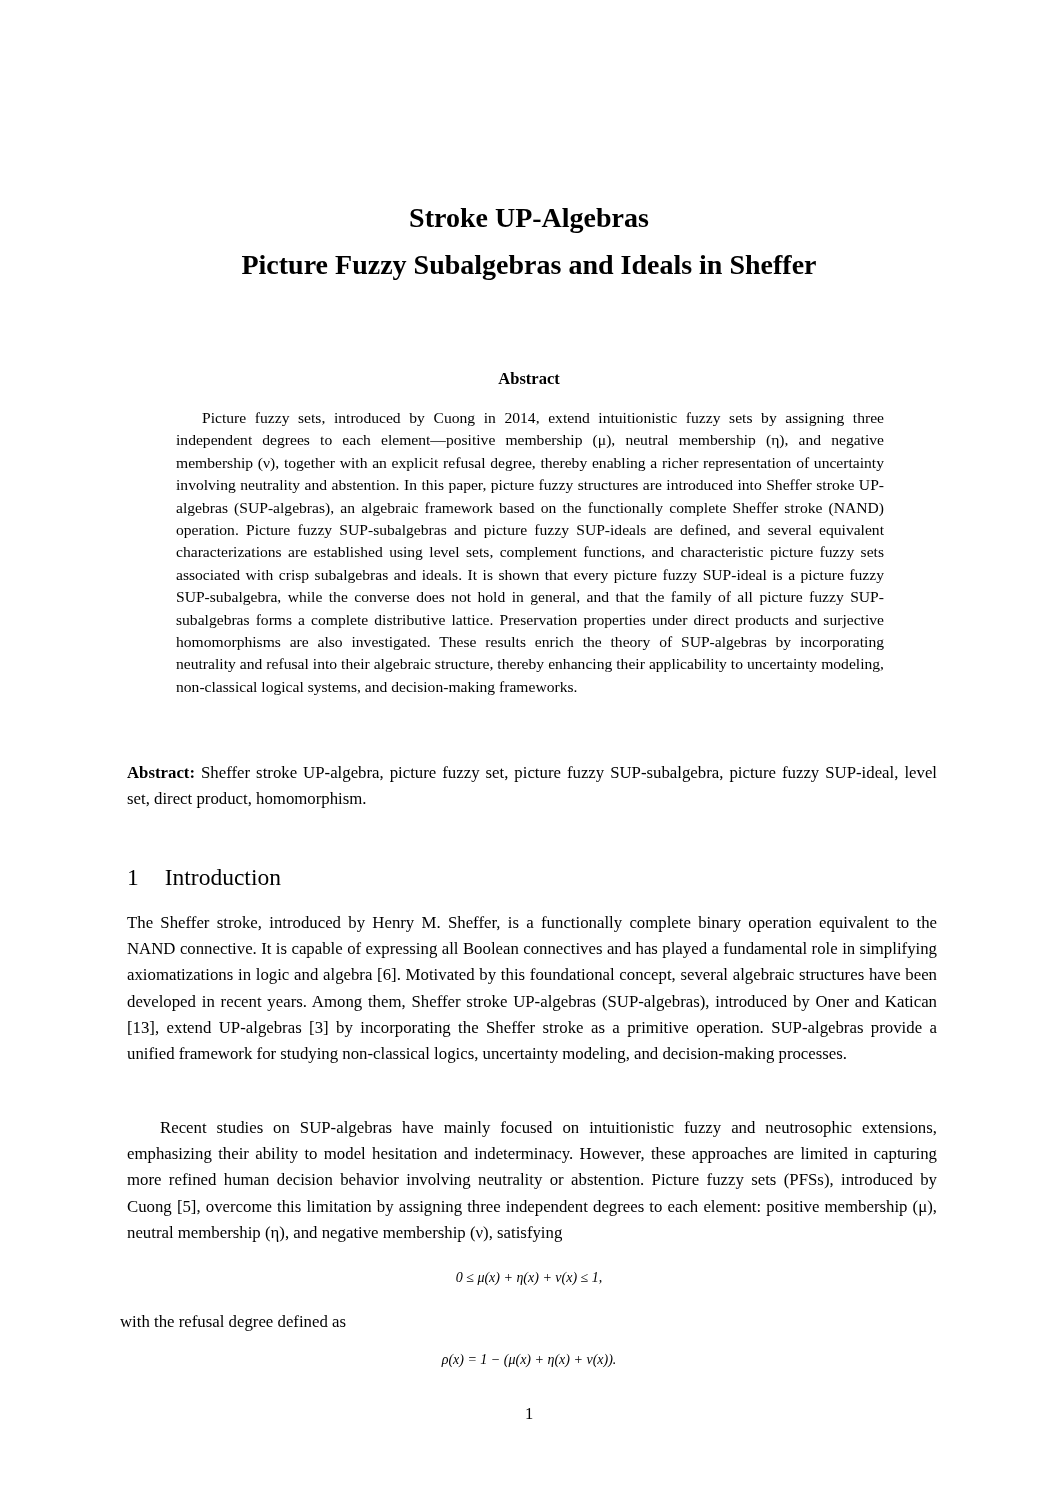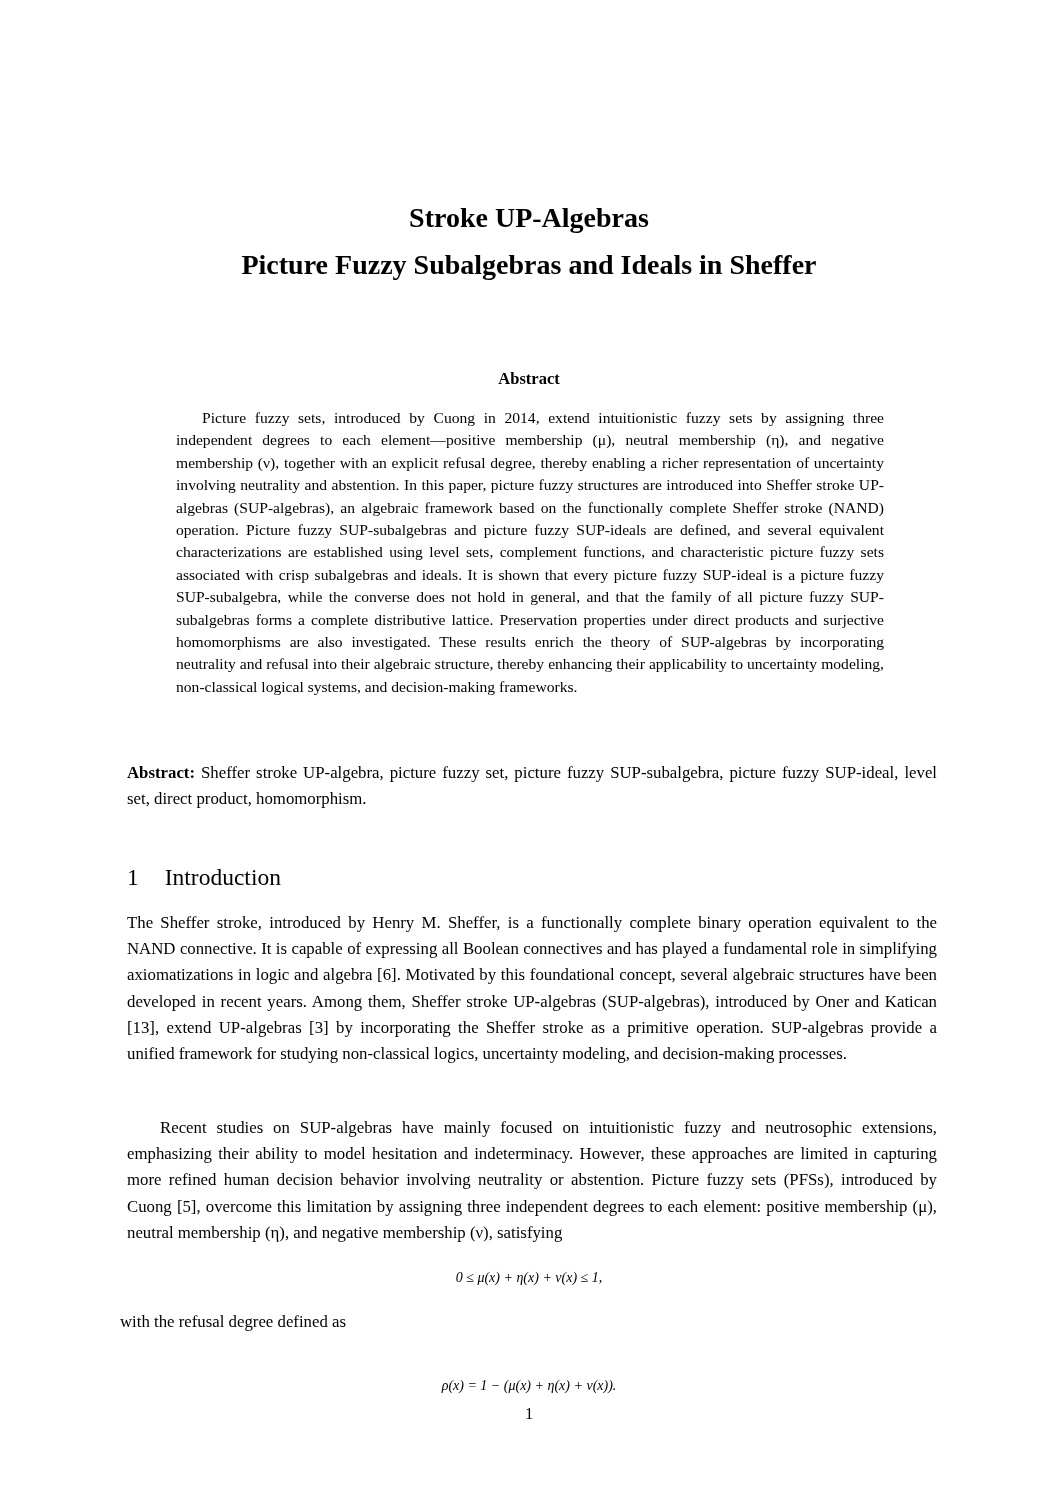--- a/index.html
+++ b/index.html
@@ -72,21 +72,21 @@
   .para2 { top: 1115px; text-indent: 33px; }
   .equation {
     position: absolute;
     left: 0;
     width: 1058px;
     text-align: center;
     font-size: 14px;
     font-style: italic;
   }
   .eq1 { top: 1270px; }
-  .eq2 { top: 1352px; margin-top: 26px; }
+  .eq2 { top: 1352px; }
   .between-text {
     position: absolute;
     top: 1312px;
     left: 120px;
     width: 810px;
     font-size: 16.8px;
   }
   .page-number {
     position: absolute;
     top: 1404px;

